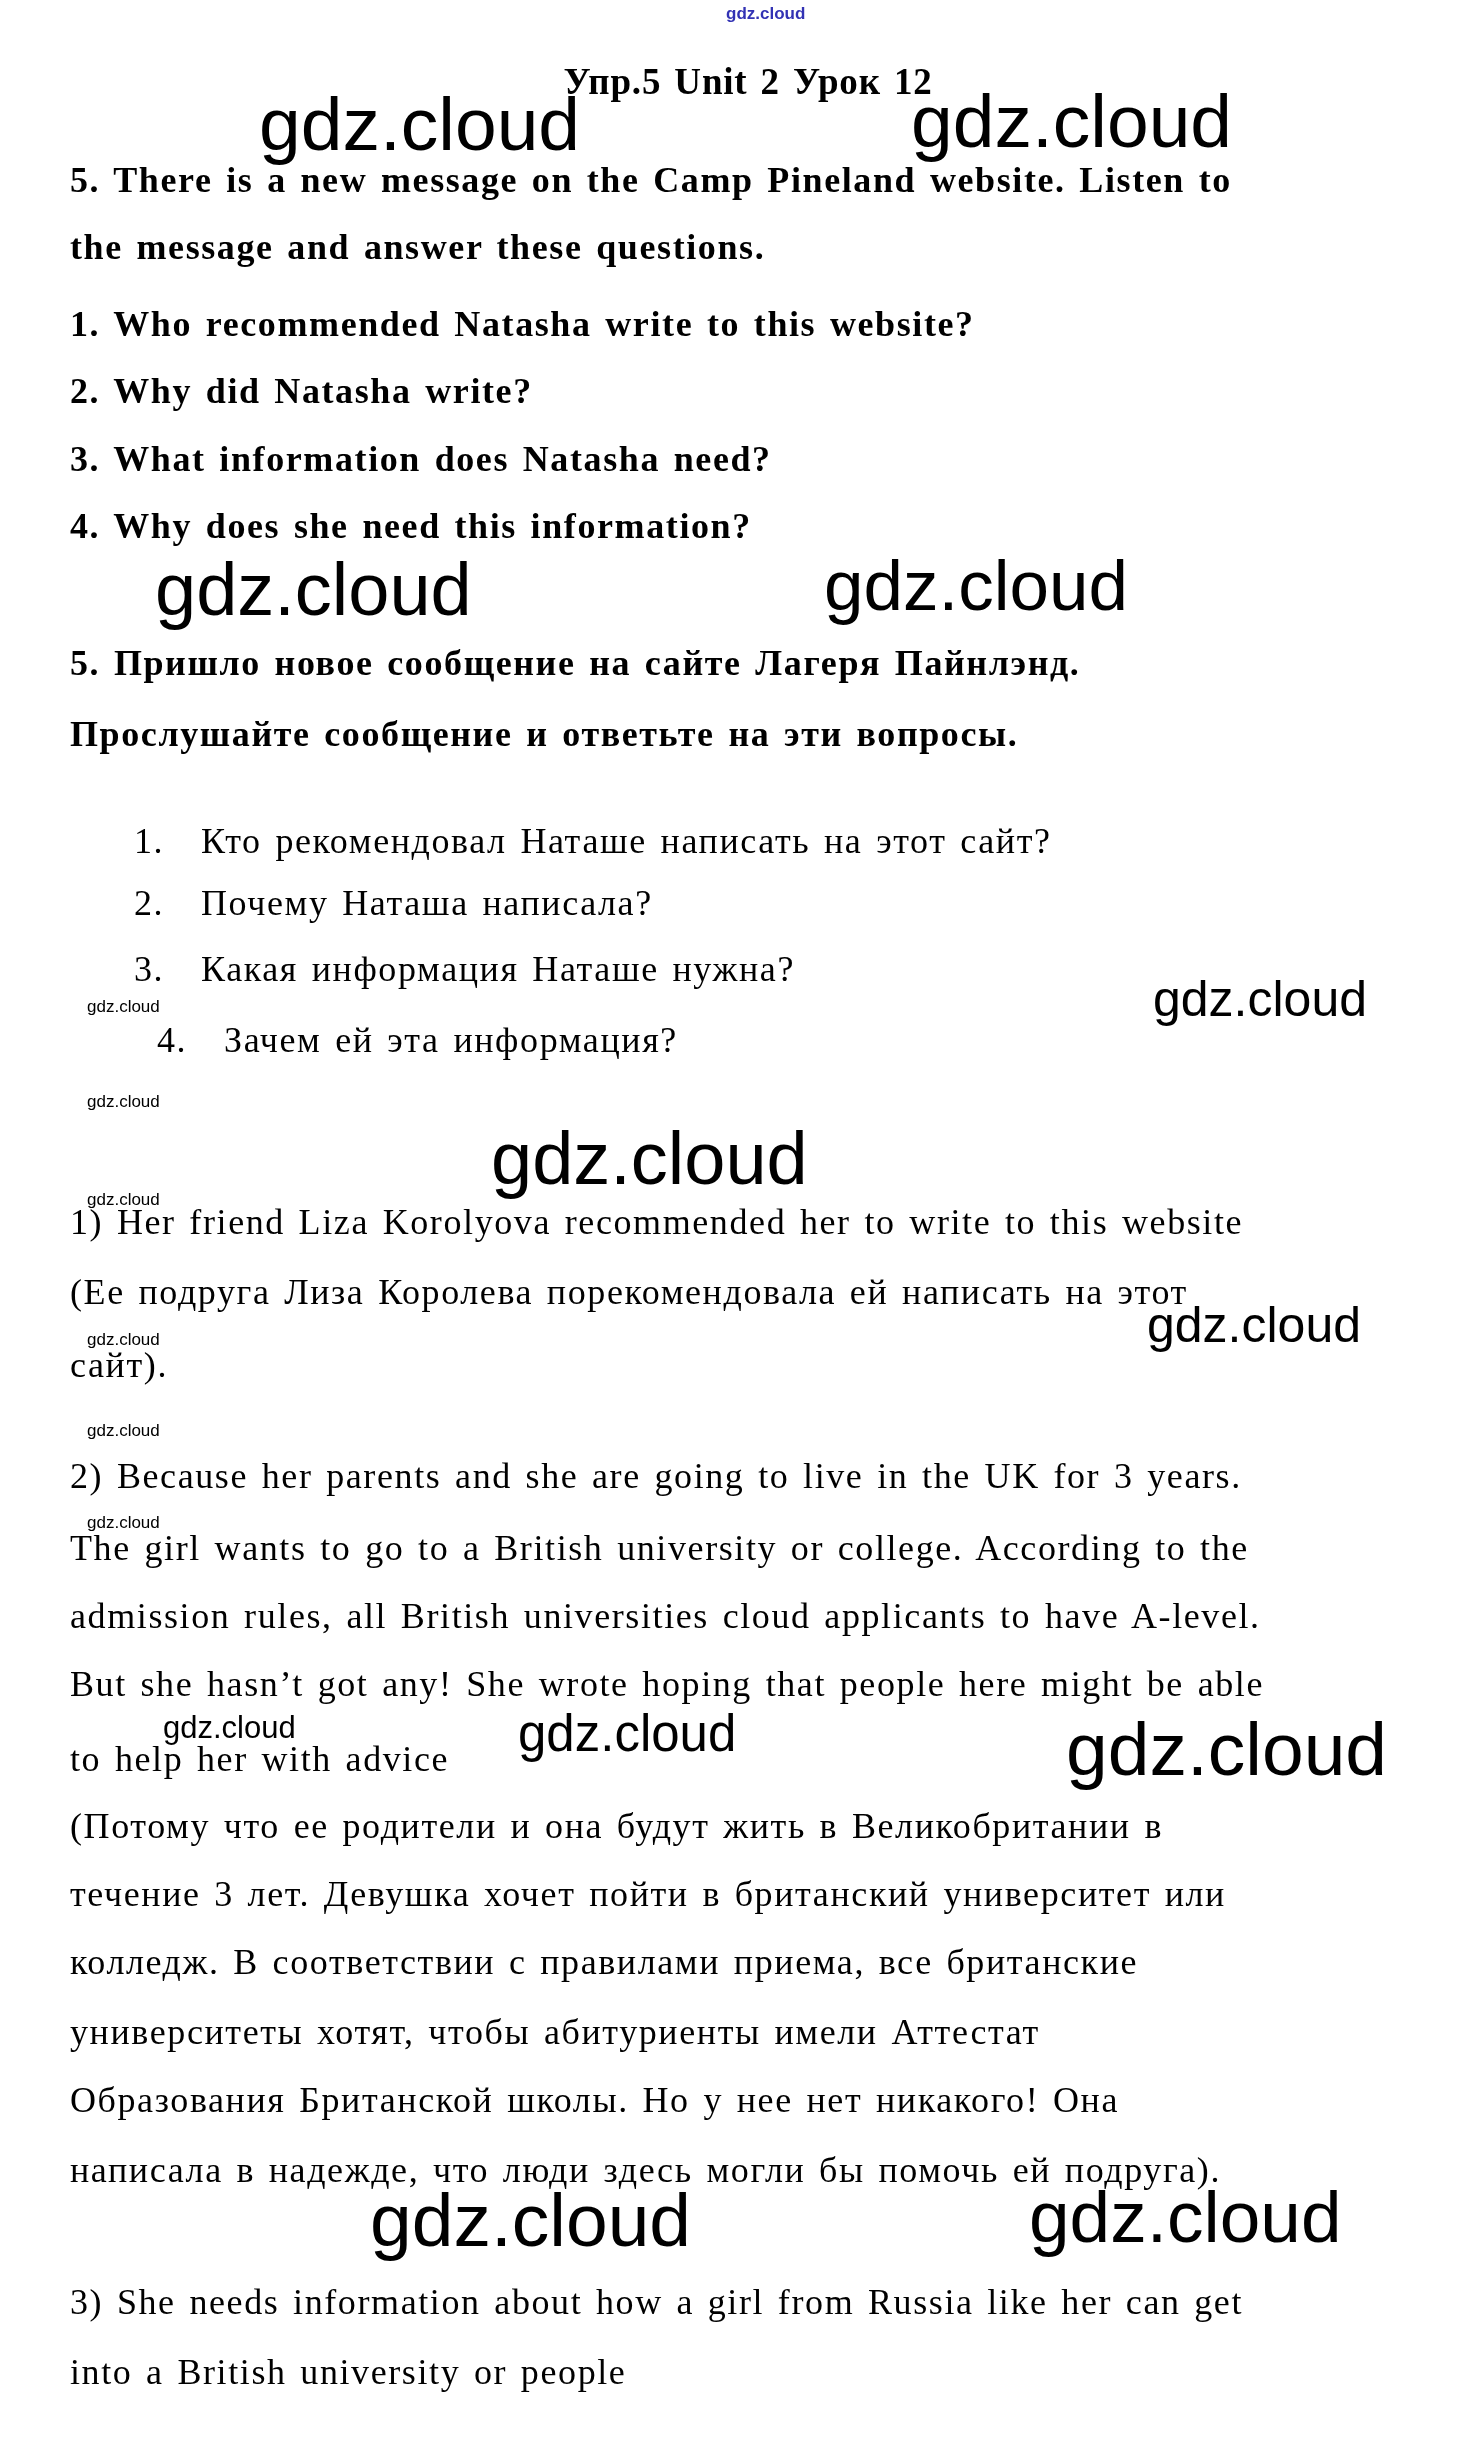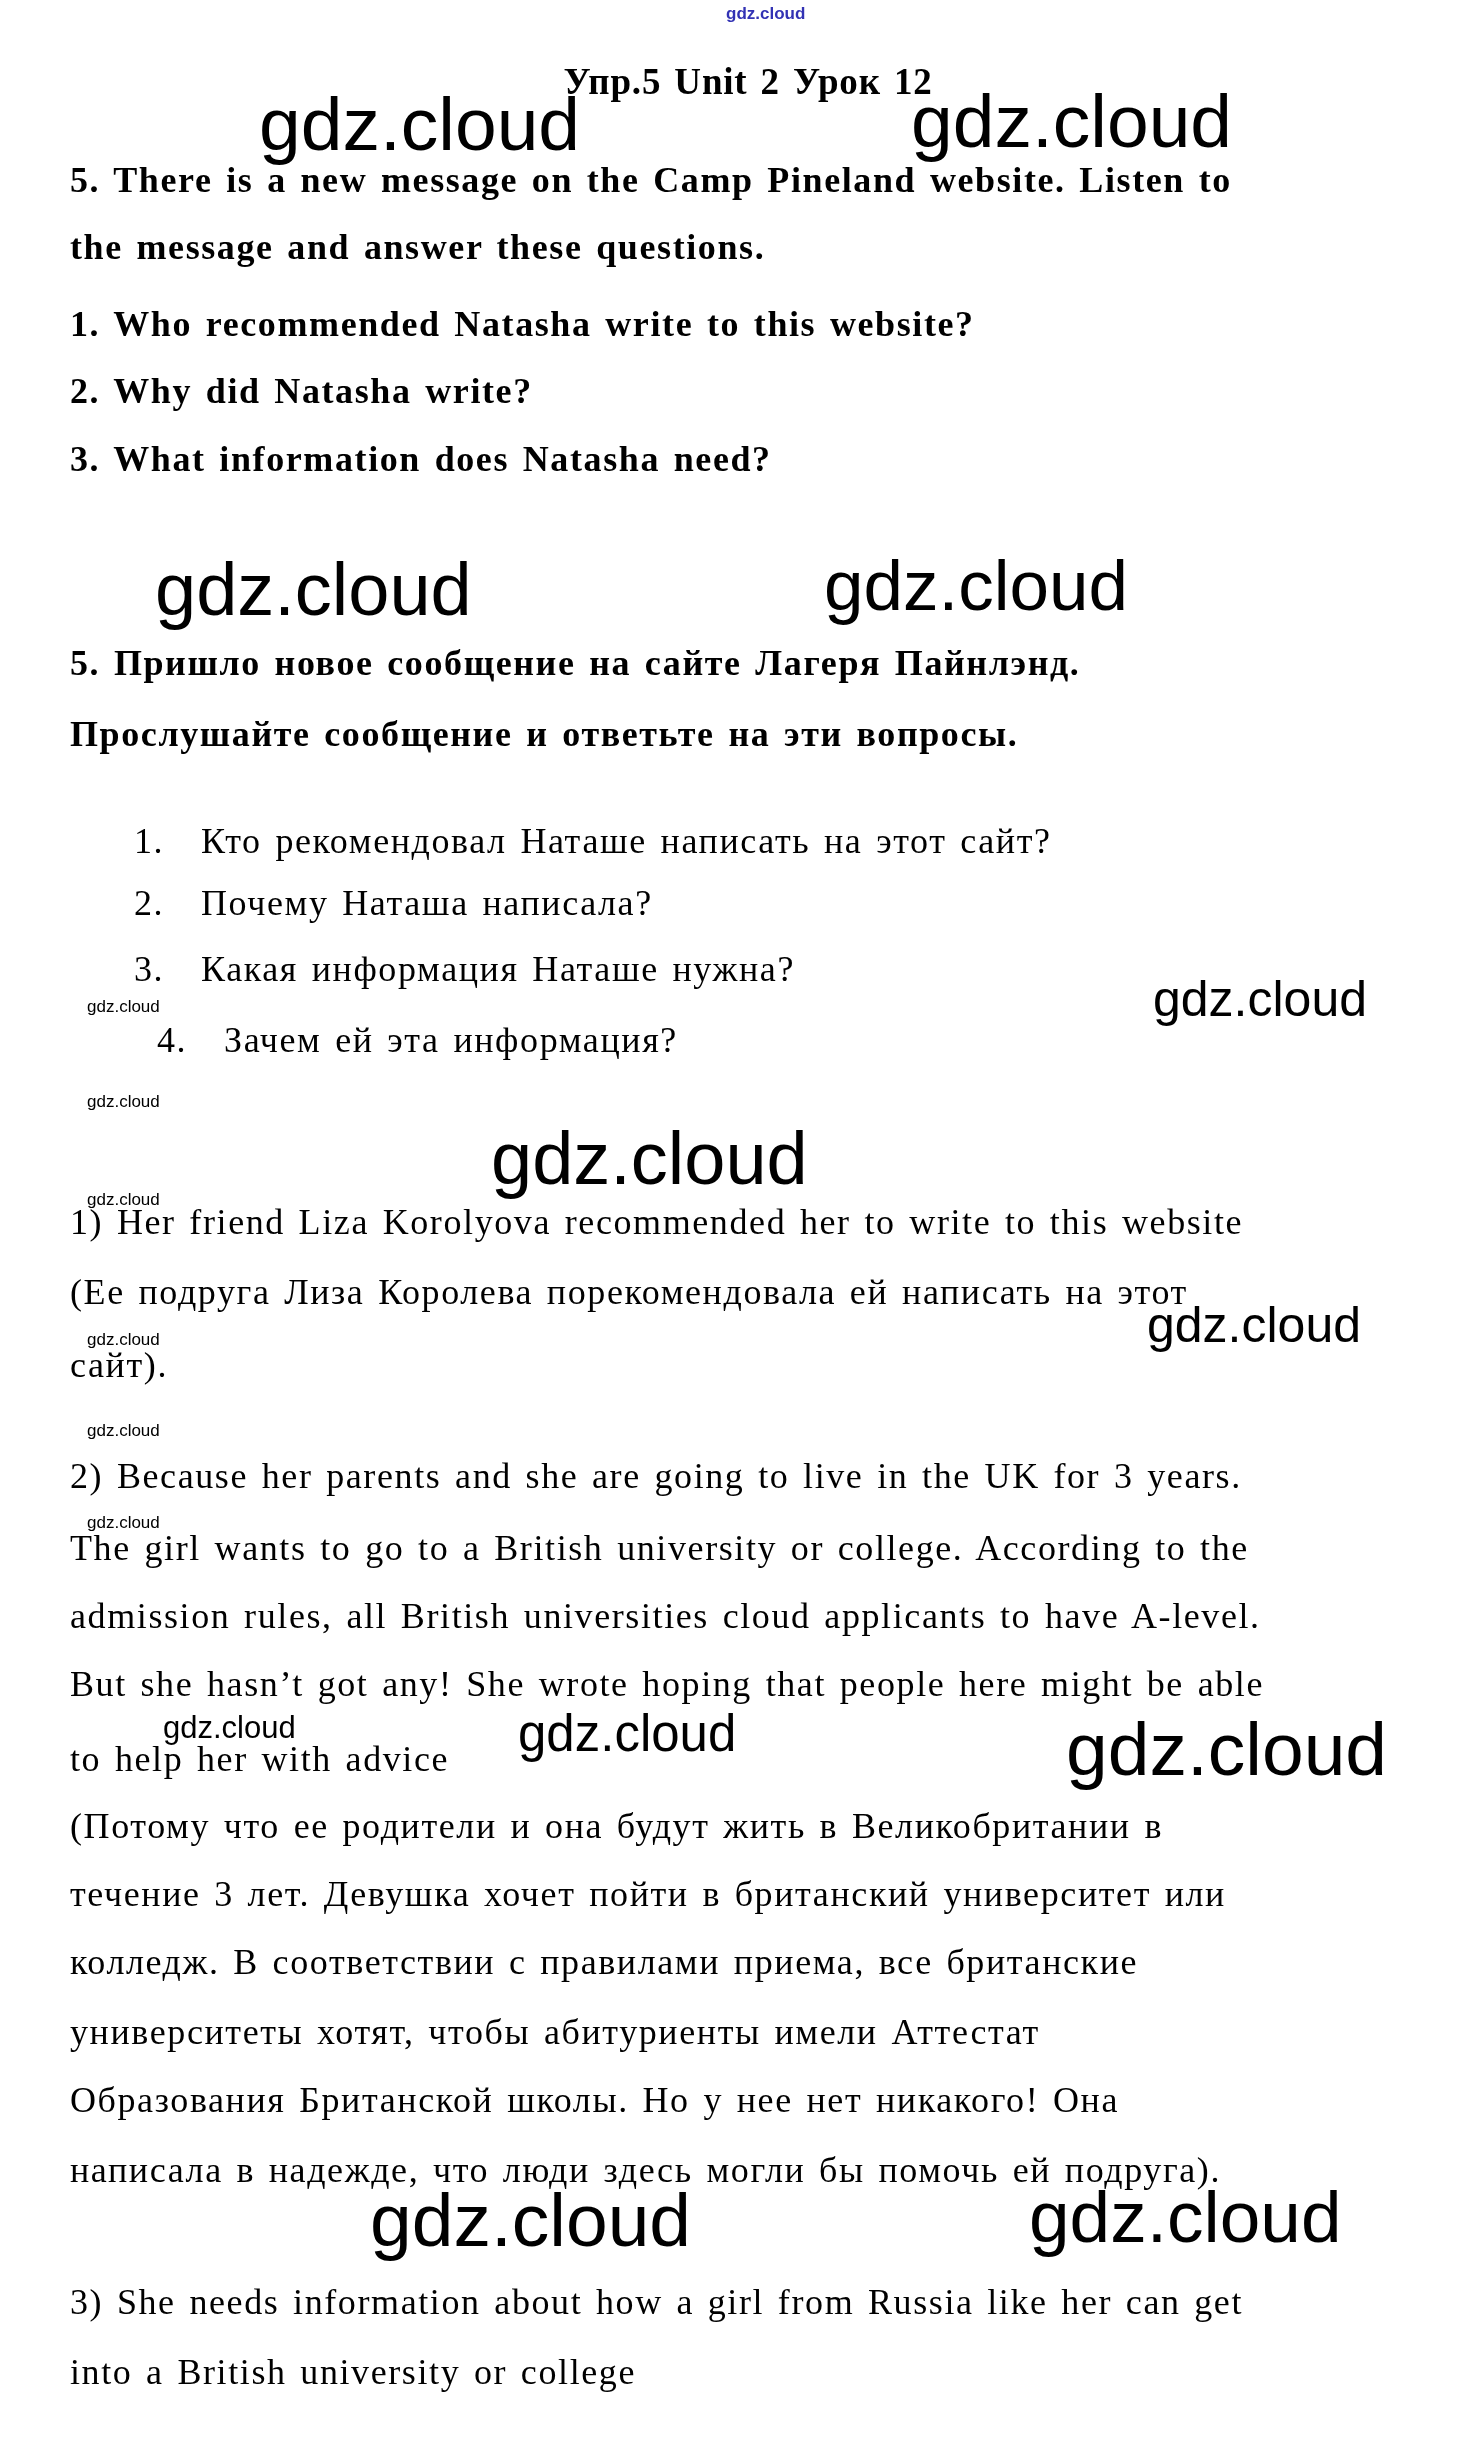--- a/index.html
+++ b/index.html
@@ -67,20 +67,21 @@
   <div class="wm" style="top:2183px;left:370px;font-size:75px;">gdz.cloud</div>
   <div class="wm" style="top:2180px;left:1029px;font-size:73px;">gdz.cloud</div>
 
   <div class="line title" style="top:61px;">Упр.5 Unit 2 Урок 12</div>
 
   <div class="line b" style="top:160px;">5. There is a new message on the Camp Pineland website. Listen to</div>
   <div class="line b" style="top:227px;">the message and answer these questions.</div>
   <div class="line b" style="top:304px;">1. Who recommended Natasha write to this website?</div>
   <div class="line b" style="top:371px;">2. Why did Natasha write?</div>
   <div class="line b" style="top:439px;">3. What information does Natasha need?</div>
+  <div class="line b" style="top:506px;">4. Why does she need this information?</div>
 
   <div class="line b" style="top:643px;">5. Пришло новое сообщение на сайте Лагеря Пайнлэнд.</div>
   <div class="line b" style="top:714px;">Прослушайте сообщение и ответьте на эти вопросы.</div>
 
   <div class="line ruq" style="top:821px;">
     <span class="qnum">1.</span><span>Кто рекомендовал Наташе написать на этот сайт?</span>
   </div>
   <div class="line ruq" style="top:883px;">
     <span class="qnum">2.</span><span>Почему Наташа написала?</span>
   </div>
@@ -101,16 +102,16 @@
   <div class="line" style="top:1739px;">to help her with advice</div>
   <div class="line" style="top:1664px;">But she hasn’t got any! She wrote hoping that people here might be able</div>
   <div class="line" style="top:1806px;">(Потому что ее родители и она будут жить в Великобритании в</div>
   <div class="line" style="top:1874px;">течение 3 лет. Девушка хочет пойти в британский университет или</div>
   <div class="line" style="top:1942px;">колледж. В соответствии с правилами приема, все британские</div>
   <div class="line" style="top:2012px;">университеты хотят, чтобы абитуриенты имели Аттестат</div>
   <div class="line" style="top:2080px;">Образования Британской школы. Но у нее нет никакого! Она</div>
   <div class="line" style="top:2150px;">написала в надежде, что люди здесь могли бы помочь ей подруга).</div>
 
   <div class="line" style="top:2282px;">3) She needs information about how a girl from Russia like her can get</div>
-  <div class="line" style="top:2352px;">into a British university or college</div>
+  <div class="line" style="top:2352px;">into a British university or people</div>
 
 </div>
 
 
 </body></html>

